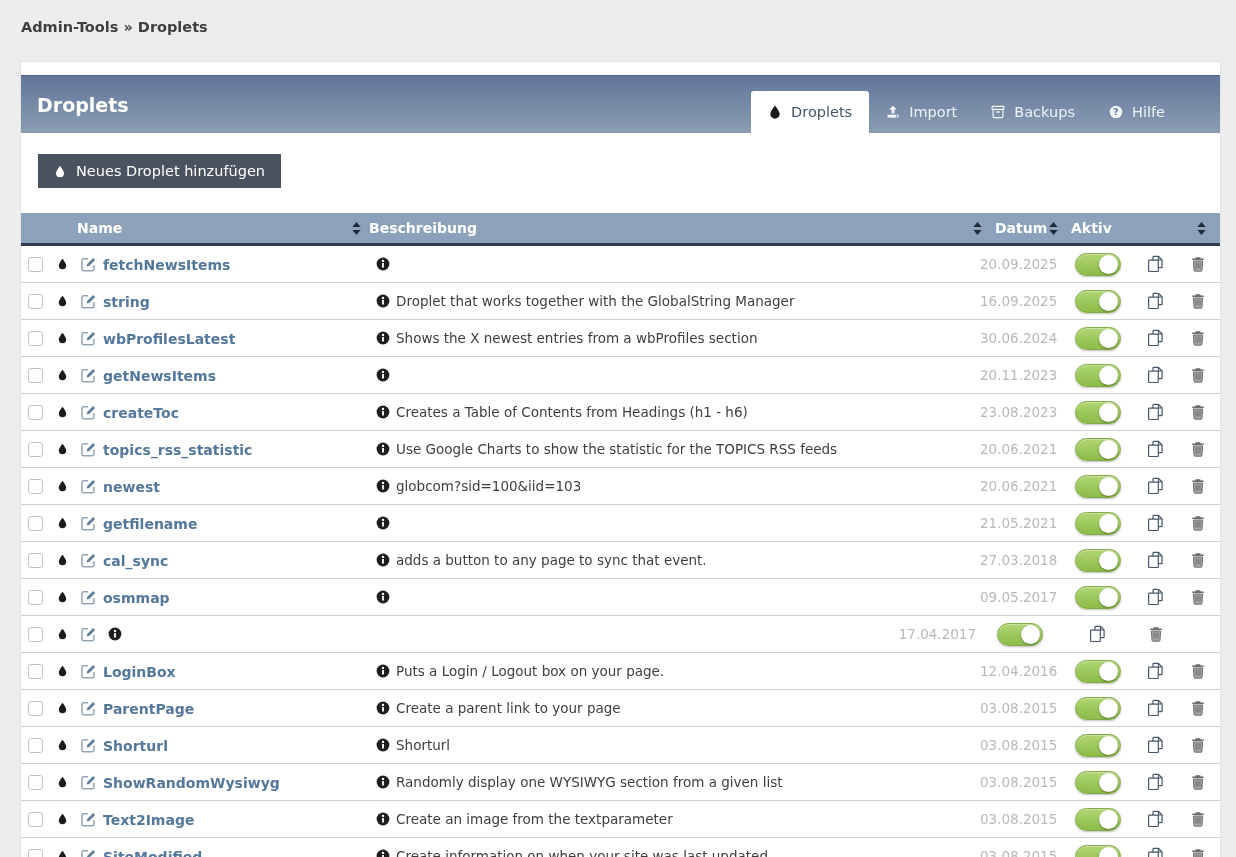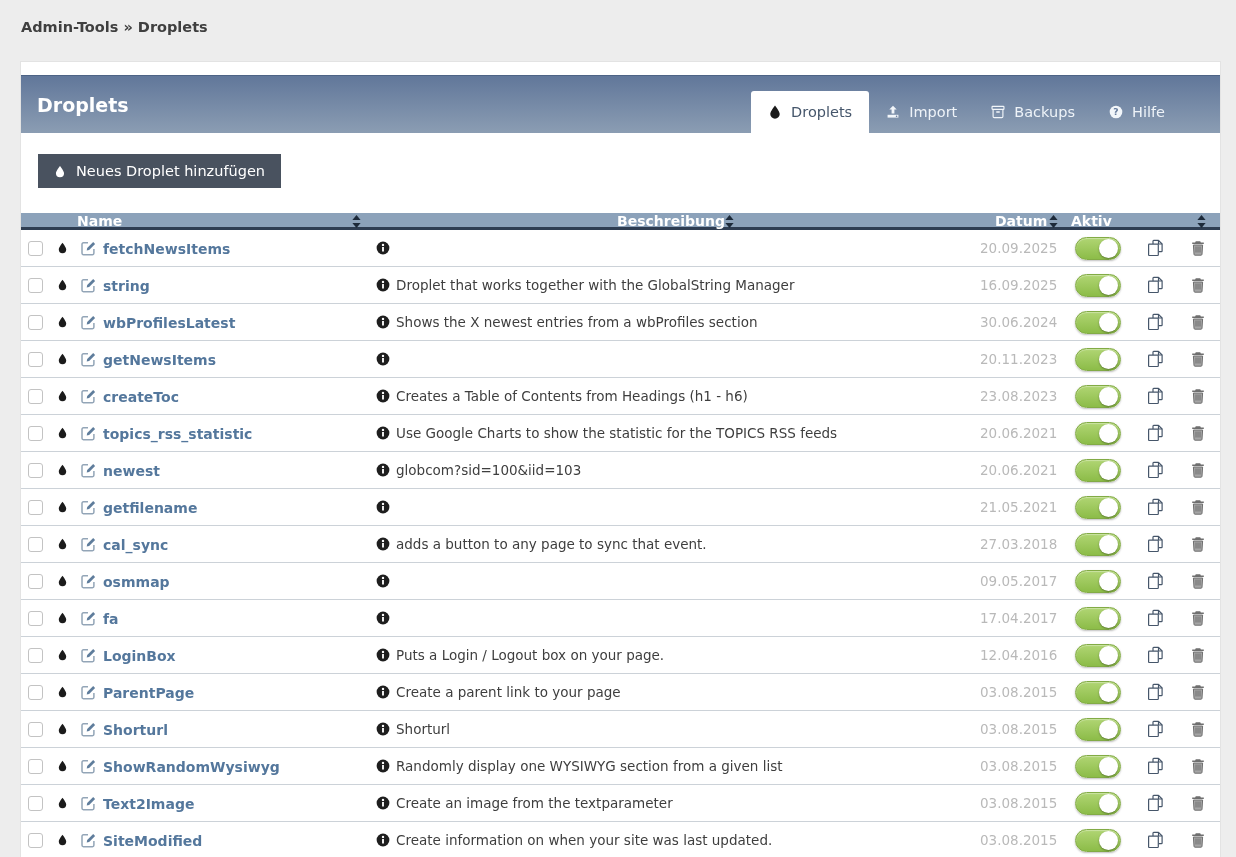--- a/index.html
+++ b/index.html
@@ -39,29 +39,29 @@
   
   .toolbar{ padding:21px 0 0 17px; }
   .add-btn{
     height:34px; background:var(--button_bg,#49525f); color:#fff;
     border:none; font-family:inherit; font-size:14.5px;
     display:inline-flex; align-items:center; gap:10px; padding:12px 16px; cursor:pointer;
   }
   .add-btn svg{ width:12px; height:15px; }
   
   .thead{
-    margin-top:25px; height:17px;
+    margin-top:25px; height:33px;
     background:var(--table_header_bg,#8ca2ba);
     border-bottom:3px solid var(--table_header_border,#2e3d52);
     display:grid; grid-template-columns:56px 292px 1fr 76px 152px;
     align-items:center; color:#fff; font-size:14px; font-weight:bold;
   }
   .th{ display:flex; align-items:center; cursor:pointer; }
   .th-name{ justify-content:space-between; padding-right:8px; }
-  .th-desc{ justify-content:center; padding-right:10px; }
+  .th-desc{ justify-content:space-between; padding-right:10px; }
   .th-date{ gap:2px; padding-left:3px; }
   .th-aktiv{ justify-content:space-between; padding:0 14px 0 3px; }
   .sort{ width:9px; height:13px; flex:none; }
   .row{
     display:grid;
     grid-template-columns:28px 26px 26px 268px 1fr 80px 76px 40px 44px;
     align-items:center; height:37px;
     border-bottom:1px solid var(--row_border,#ccd2d8);
     background:#fff;
   }
@@ -673,23 +673,20 @@
       <svg viewBox="0 0 16 16" fill="currentColor">
             <use href="#i-droplet"></use>
           </svg>
     </div>
     <div class="cell c-edit">
       <svg viewBox="0 0 17 17" fill="none">
         <path stroke="#93a5b7" stroke-width="1.5" d="M13.9 9v4.3c0 .8-.6 1.4-1.4 1.4H3.4c-.8 0-1.4-.6-1.4-1.4V4.2c0-.8.6-1.4 1.4-1.4H8"></path>
         <path fill="#5f7d9c" d="M6.7 10.4l.5-2.4 6-6 1.9 1.9-6 6z"></path>
       </svg>
     </div>
-    <div class="cell c-name">
-      <a class="name-link">fa</a>
-    </div>
     <div class="cell c-desc">
       <svg viewBox="0 0 16 16">
         <circle cx="8" cy="8" r="7.3" fill="#1e1e1e"></circle>
         <circle cx="8" cy="4.5" r="1.35" fill="#fff"></circle>
         <rect x="6.95" y="6.8" width="2.1" height="5.2" fill="#fff"></rect>
       </svg>
       <span class="desc-text"></span>
     </div>
     <div class="cell c-date">17.04.2017</div>
     <div class="cell c-toggle">

